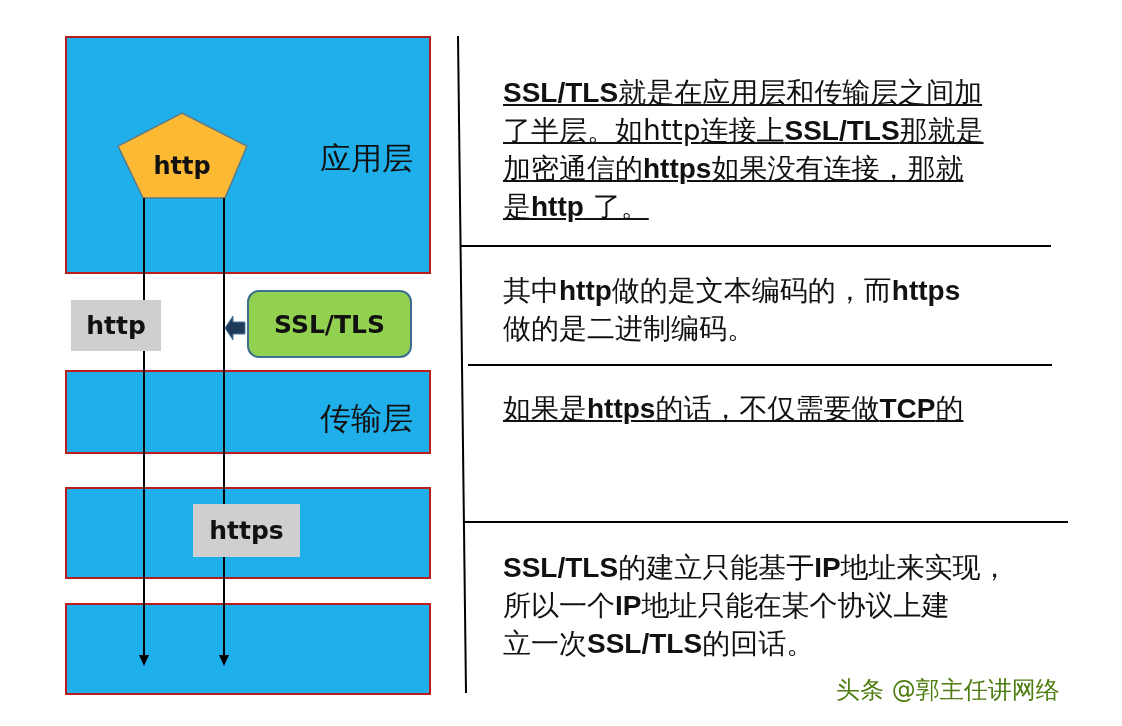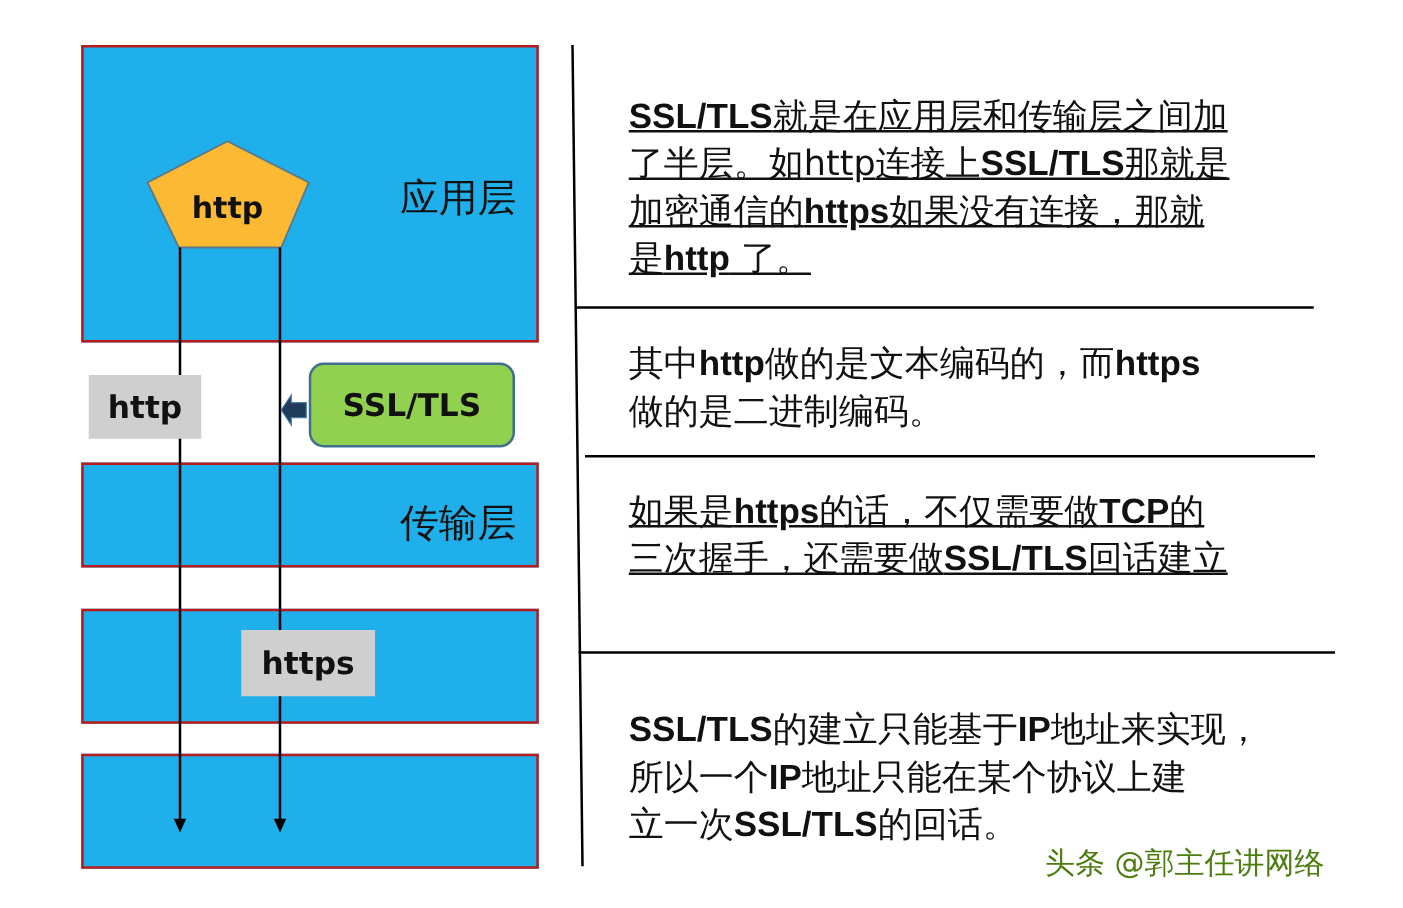--- a/index.html
+++ b/index.html
@@ -54,21 +54,20 @@
     <div><span>了半层。如</span><span>http</span><span>连接上</span><b>SSL/TLS</b><span>那就是</span></div>
     <div><span>加密通信的</span><b>https</b><span>如果没有连接，那就</span></div>
     <div><span>是</span><b>http</b><span> 了。</span></div>
   </div>
 <div class="panel" style="top:272px;">
     <div><span>其中</span><b>http</b><span>做的是文本编码的，而</span><b>https</b></div>
     <div><span>做的是二进制编码。</span></div>
   </div>
 <div class="panel" style="top:390px;text-decoration:underline;">
     <div><span>如果是</span><b>https</b><span>的话，不仅需要做</span><b>TCP</b><span>的</span></div>
-    <div><span>三次握手，还需要做</span><b>SSL/TLS</b><span>回话建立</span></div>
   </div>
-<div class="panel" style="top:549px;margin-top:16px;">
+<div class="panel" style="top:549px;">
     <div><b>SSL/TLS</b><span>的建立只能基于</span><b>IP</b><span>地址来实现，</span></div>
     <div><span>所以一个</span><b>IP</b><span>地址只能在某个协议上建</span></div>
     <div><span>立一次</span><b>SSL/TLS</b><span>的回话。</span></div>
   </div>
 
 <div class="watermark">头条 @郭主任讲网络</div>
 
 </body></html>

